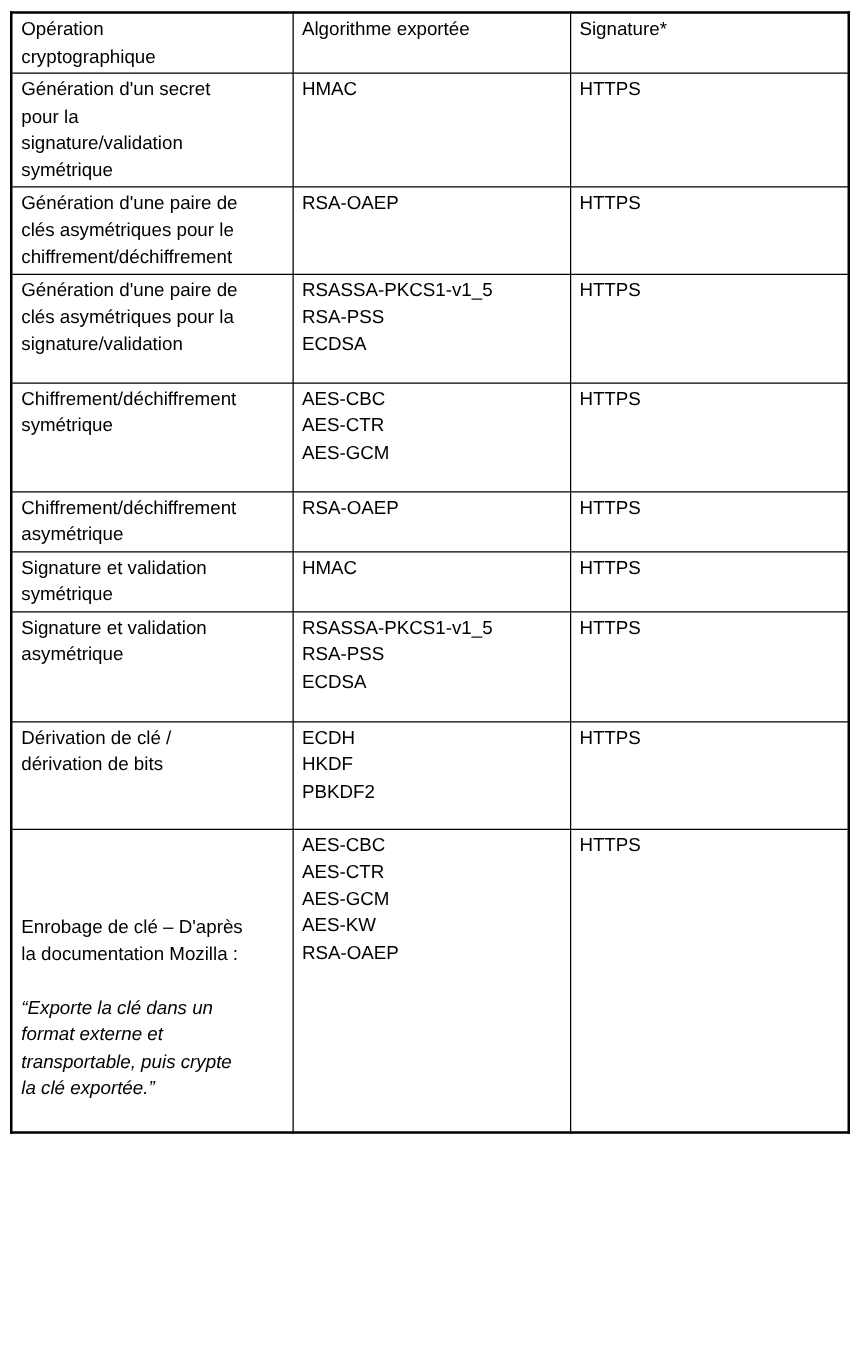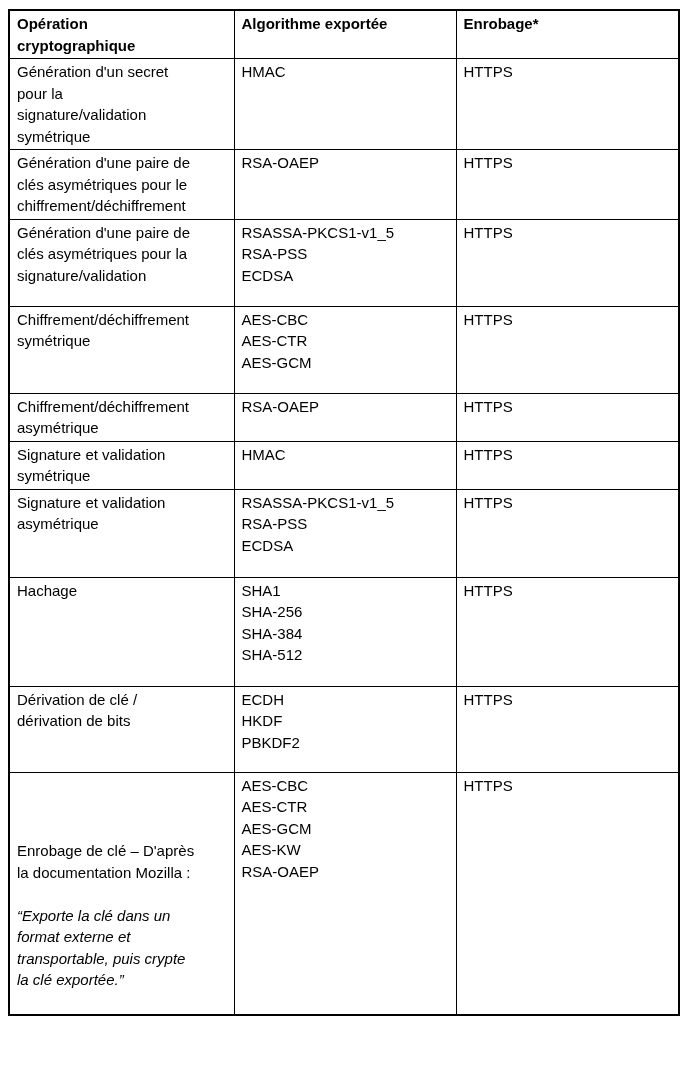--- a/index.html
+++ b/index.html
@@ -27,21 +27,21 @@
     vertical-align: top;
     text-align: left;
     padding: 2px 6px 2px 7px;
     font-size: 15px;
     line-height: 21.5px;
     white-space: pre-line;
     overflow: hidden;
     box-sizing: border-box;
   }
   table.crypto-table th {
-    font-weight: bold;
+    font-weight: normal;
     margin-top: 36px;
   }
   col.c-op    { width: 225px; }
   col.c-alg   { width: 222px; }
   col.c-proto { width: 223px; }
   .quote {
     display: block;
     font-style: italic;
   }
   .op-plain {
@@ -57,21 +57,21 @@
     <colgroup>
       <col class="c-op">
       <col class="c-alg">
       <col class="c-proto">
     </colgroup>
     <thead>
       <tr style="height:44px;">
         <th>Opération
 cryptographique</th>
         <th>Algorithme exportée</th>
-        <th>Enrobage*</th>
+        <th>Signature*</th>
       </tr>
     </thead>
     <tbody>
       <tr style="height:86px;padding-left:21px;">
         <td>Génération d'un secret
 pour la
 signature/validation
 symétrique</td>
         <td>HMAC</td>
         <td>HTTPS</td>
@@ -113,28 +113,20 @@
         <td>HTTPS</td>
       </tr>
       <tr style="height:88px;">
         <td>Signature et validation
 asymétrique</td>
         <td>RSASSA-PKCS1-v1_5
 RSA-PSS
 ECDSA</td>
         <td>HTTPS</td>
       </tr>
-      <tr style="height:109px;">
-        <td>Hachage</td>
-        <td>SHA1
-SHA-256
-SHA-384
-SHA-512</td>
-        <td>HTTPS</td>
-      </tr>
       <tr style="height:86px;">
         <td>Dérivation de clé /
 dérivation de bits</td>
         <td>ECDH
 HKDF
 PBKDF2</td>
         <td>HTTPS</td>
       </tr>
       <tr style="height:157px;">
         <td>

